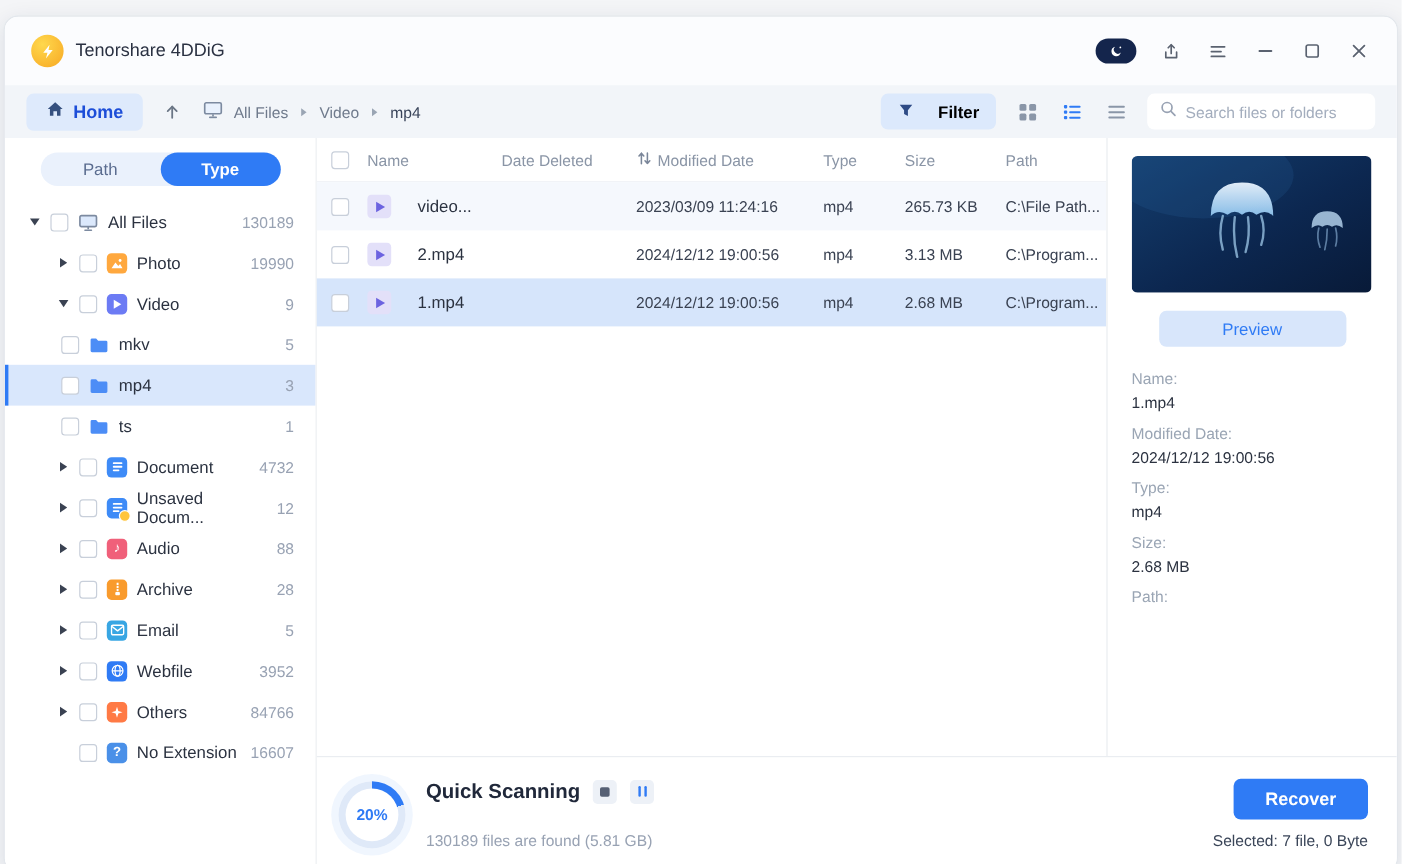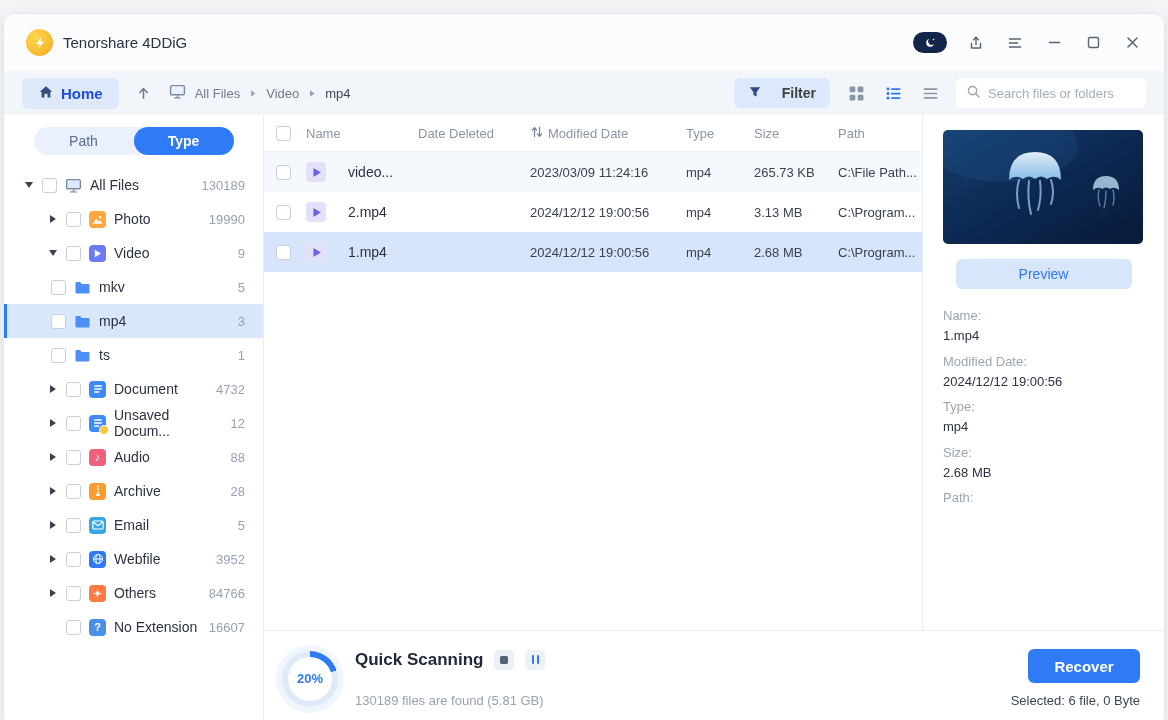--- a/index.html
+++ b/index.html
@@ -16,21 +16,21 @@
 .theme{width:34px;height:21px;border-radius:11px;background:#14254C;display:flex;align-items:center;justify-content:center;cursor:pointer}
 
 
 .toolbar{height:44px;background:#F2F5F9;display:flex;align-items:center;padding:0 18px;gap:13px;flex:0 0 auto}
 .homebtn{height:31px;padding:0 16px;background:#DEEAFC;border-radius:6px;display:flex;align-items:center;gap:7px;font-size:15px;color:#1d4ed8;font-weight:700;cursor:pointer}
 .upbtn{width:24px;height:24px;display:flex;align-items:center;justify-content:center;cursor:pointer}
 .crumb{display:flex;align-items:center;gap:9px;font-size:13px;color:#6F7A8C}
 .crumb .ci{cursor:pointer}
 .crumb .cur{color:#39445A}
 .tright{margin-left:auto;display:flex;align-items:center;gap:15px}
-.filterbtn{height:30px;padding:0 14px;background:#DCE9FC;border-radius:6px;display:flex;align-items:center;gap:20px;font-size:14px;color:#404040;font-weight:700;cursor:pointer}
+.filterbtn{height:30px;padding:0 14px;background:#DCE9FC;border-radius:6px;display:flex;align-items:center;gap:20px;font-size:14px;color:#000000;font-weight:700;cursor:pointer}
 .vbtn{width:22px;height:22px;display:flex;align-items:center;justify-content:center;cursor:pointer}
 .search{width:190px;height:30px;background:#fff;border-radius:6px;display:flex;align-items:center;padding:0 10px;gap:7px}
 .search input{border:none;outline:none;font-size:13px;color:#333;width:100%;font-family:inherit;background:transparent}
 .search input::placeholder{color:#A3ADBD}
 
 
 .content{flex:1;display:flex;min-height:0}
 .sidebar{width:260px;flex:0 0 auto;border-right:1px solid #EAEDF1;background:#fff;padding-top:10px;overflow:hidden}
 .tabs{width:200px;height:28px;margin:2px auto 13px;background:#EAF1FC;border-radius:14px;display:flex}
 .tab{flex:1;display:flex;align-items:center;justify-content:center;font-size:14px;color:#5A6C8F;border-radius:14px;cursor:pointer}
@@ -63,21 +63,21 @@
 .trow{height:40px;font-size:13px;color:#3A4252;cursor:pointer}
 .trow .fname{font-size:14px;color:#2B3240;display:flex;align-items:center;gap:22px;overflow:hidden;white-space:nowrap}
 .trow.shade{background:#F5F8FD}
 .trow.selrow{background:#D6E5FB}
 .fic{width:20px;height:20px;flex:0 0 20px;border-radius:4px;background:#E3E0F9;display:flex;align-items:center;justify-content:center}
 .cellpath{overflow:hidden;white-space:nowrap}
 
 
 .rpanel{width:242px;flex:0 0 auto;border-left:1px solid #EAEDF1;padding:15px 20px;overflow:hidden;background:#fff}
 .pimg{width:200px;height:114px;border-radius:5px;overflow:hidden;margin-bottom:15px;cursor:pointer}
-.pbtn{width:176px;height:30px;margin:0 auto 19px;background:#D8E6FB;border-radius:6px;color:#2F7BF5;font-size:14px;display:flex;align-items:center;justify-content:center;cursor:pointer}
+.pbtn{width:156px;height:30px;margin:0 auto 19px;background:#D8E6FB;border-radius:6px;color:#2F7BF5;font-size:14px;display:flex;align-items:center;justify-content:center;cursor:pointer}
 .fld{margin-bottom:9px;font-size:13px}
 .fld .lab{color:#9AA5B4;margin-bottom:4px}
 .fld .val{color:#2B3240;line-height:1.35;word-break:break-all}
 
 
 .footer{height:96px;border-top:1px solid #EAEDF1;display:flex;align-items:center;padding:0 24px 0 18px;background:#fff;flex:0 0 auto}
 .ring{width:56px;height:56px;border-radius:50%;background:conic-gradient(#2F7BF5 0 20%,#DFE9F8 20% 100%);display:flex;align-items:center;justify-content:center;box-shadow:0 0 0 6px rgba(47,123,245,.07);flex:0 0 auto}
 .ring .inner{width:44px;height:44px;border-radius:50%;background:#fff;display:flex;align-items:center;justify-content:center;font-size:13px;font-weight:700;color:#2F7BF5}
 .scaninfo{margin-left:17px}
 .scantop{display:flex;align-items:center;gap:11px}
@@ -574,18 +574,18 @@
                 <span class="pausebars">
                   <span></span>
                   <span></span>
                 </span>
               </span>
           </div>
           <div class="scandetail">130189 files are found (5.81 GB)</div>
         </div>
         <div class="footright">
           <div class="recover">Recover</div>
-          <div class="selinfo">Selected: 6 file, 0 Byte</div>
+          <div class="selinfo">Selected: 7 file, 0 Byte</div>
         </div>
       </div>
     </div>
   </div>
 </div>
 
 </body></html>

